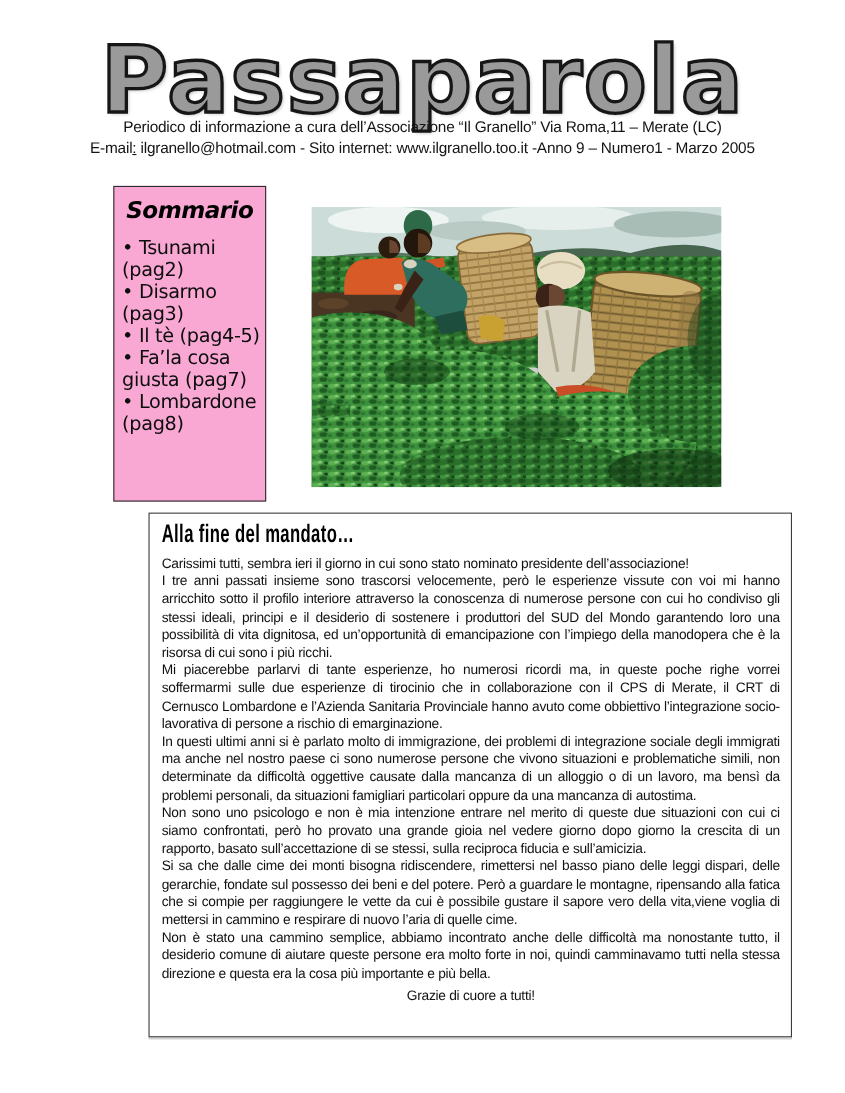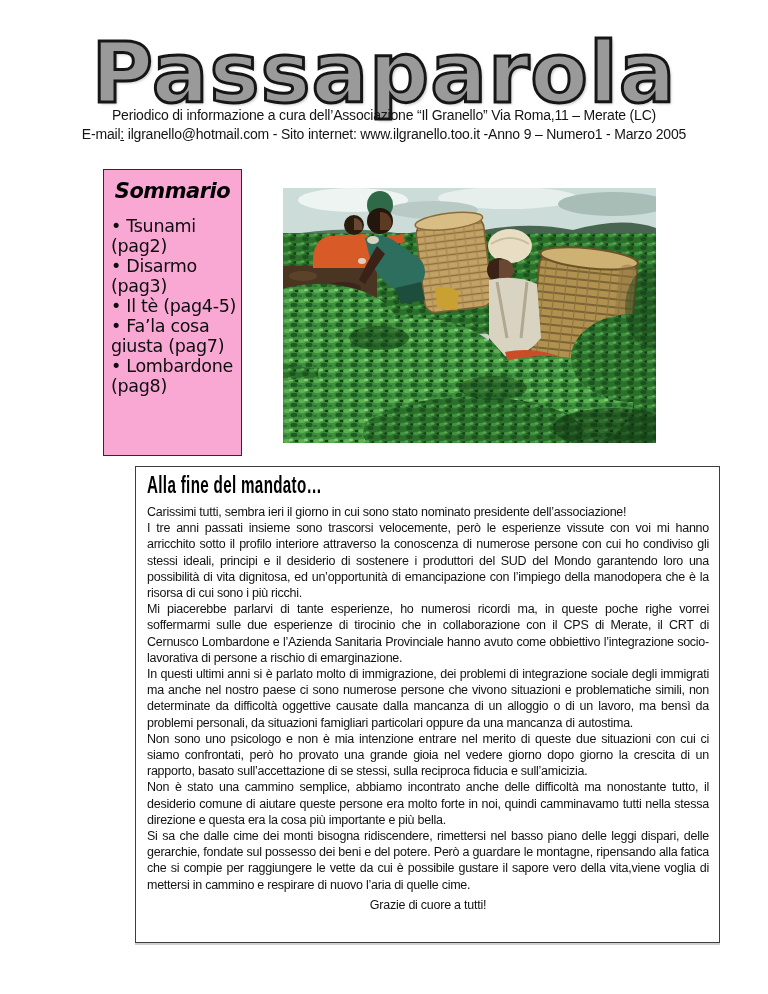--- a/index.html
+++ b/index.html
@@ -172,18 +172,18 @@
     </svg>
   </div>
 
   <div class="article">
     <h2 class="article-title">Alla fine del mandato…</h2>
     <p>Carissimi tutti, sembra ieri il giorno in cui sono stato nominato presidente dell’associazione!</p>
     <p>I tre anni passati insieme sono trascorsi velocemente, però le esperienze vissute con voi mi hanno arricchito sotto il profilo interiore attraverso la conoscenza di numerose persone con cui ho condiviso gli stessi ideali, principi e il desiderio di sostenere i produttori del SUD del Mondo garantendo loro una possibilità di vita dignitosa, ed un’opportunità di emancipazione con l’impiego della manodopera che è la risorsa di cui sono i più ricchi.</p>
     <p>Mi piacerebbe parlarvi di tante esperienze, ho numerosi ricordi ma, in queste poche righe vorrei soffermarmi sulle due esperienze di tirocinio che in collaborazione con il CPS di Merate, il CRT di Cernusco Lombardone e l’Azienda Sanitaria Provinciale hanno avuto come obbiettivo l’integrazione socio-lavorativa di persone a rischio di emarginazione.</p>
     <p>In questi ultimi anni si è parlato molto di immigrazione, dei problemi di integrazione sociale degli immigrati ma anche nel nostro paese ci sono numerose persone che vivono situazioni e problematiche simili, non determinate da difficoltà oggettive causate dalla mancanza di un alloggio o di un lavoro, ma bensì da problemi personali, da situazioni famigliari particolari oppure da una mancanza di autostima.</p>
     <p>Non sono uno psicologo e non è mia intenzione entrare nel merito di queste due situazioni con cui ci siamo confrontati, però ho provato una grande gioia nel vedere giorno dopo giorno la crescita di un rapporto, basato sull’accettazione di se stessi, sulla reciproca fiducia e sull’amicizia.</p>
+    <p>Si sa che dalle cime dei monti bisogna ridiscendere, rimettersi nel basso piano delle leggi dispari, delle gerarchie, fondate sul possesso dei beni e del potere. Però a guardare le montagne, ripensando alla fatica che si compie per raggiungere le vette da cui è possibile gustare il sapore vero della vita,viene voglia di mettersi in cammino e respirare di nuovo l’aria di quelle cime.</p>
     <p>Non è stato una cammino semplice, abbiamo incontrato anche delle difficoltà ma nonostante tutto, il desiderio comune di aiutare queste persone era molto forte in noi,  quindi camminavamo tutti nella stessa direzione e questa era la cosa più importante e più bella.</p>
-    <p>Si sa che dalle cime dei monti bisogna ridiscendere, rimettersi nel basso piano delle leggi dispari, delle gerarchie, fondate sul possesso dei beni e del potere. Però a guardare le montagne, ripensando alla fatica che si compie per raggiungere le vette da cui è possibile gustare il sapore vero della vita,viene voglia di mettersi in cammino e respirare di nuovo l’aria di quelle cime.</p>
     <p class="thanks">Grazie di cuore a tutti!</p>
   </div>
 
 </div>
 
 </body></html>

